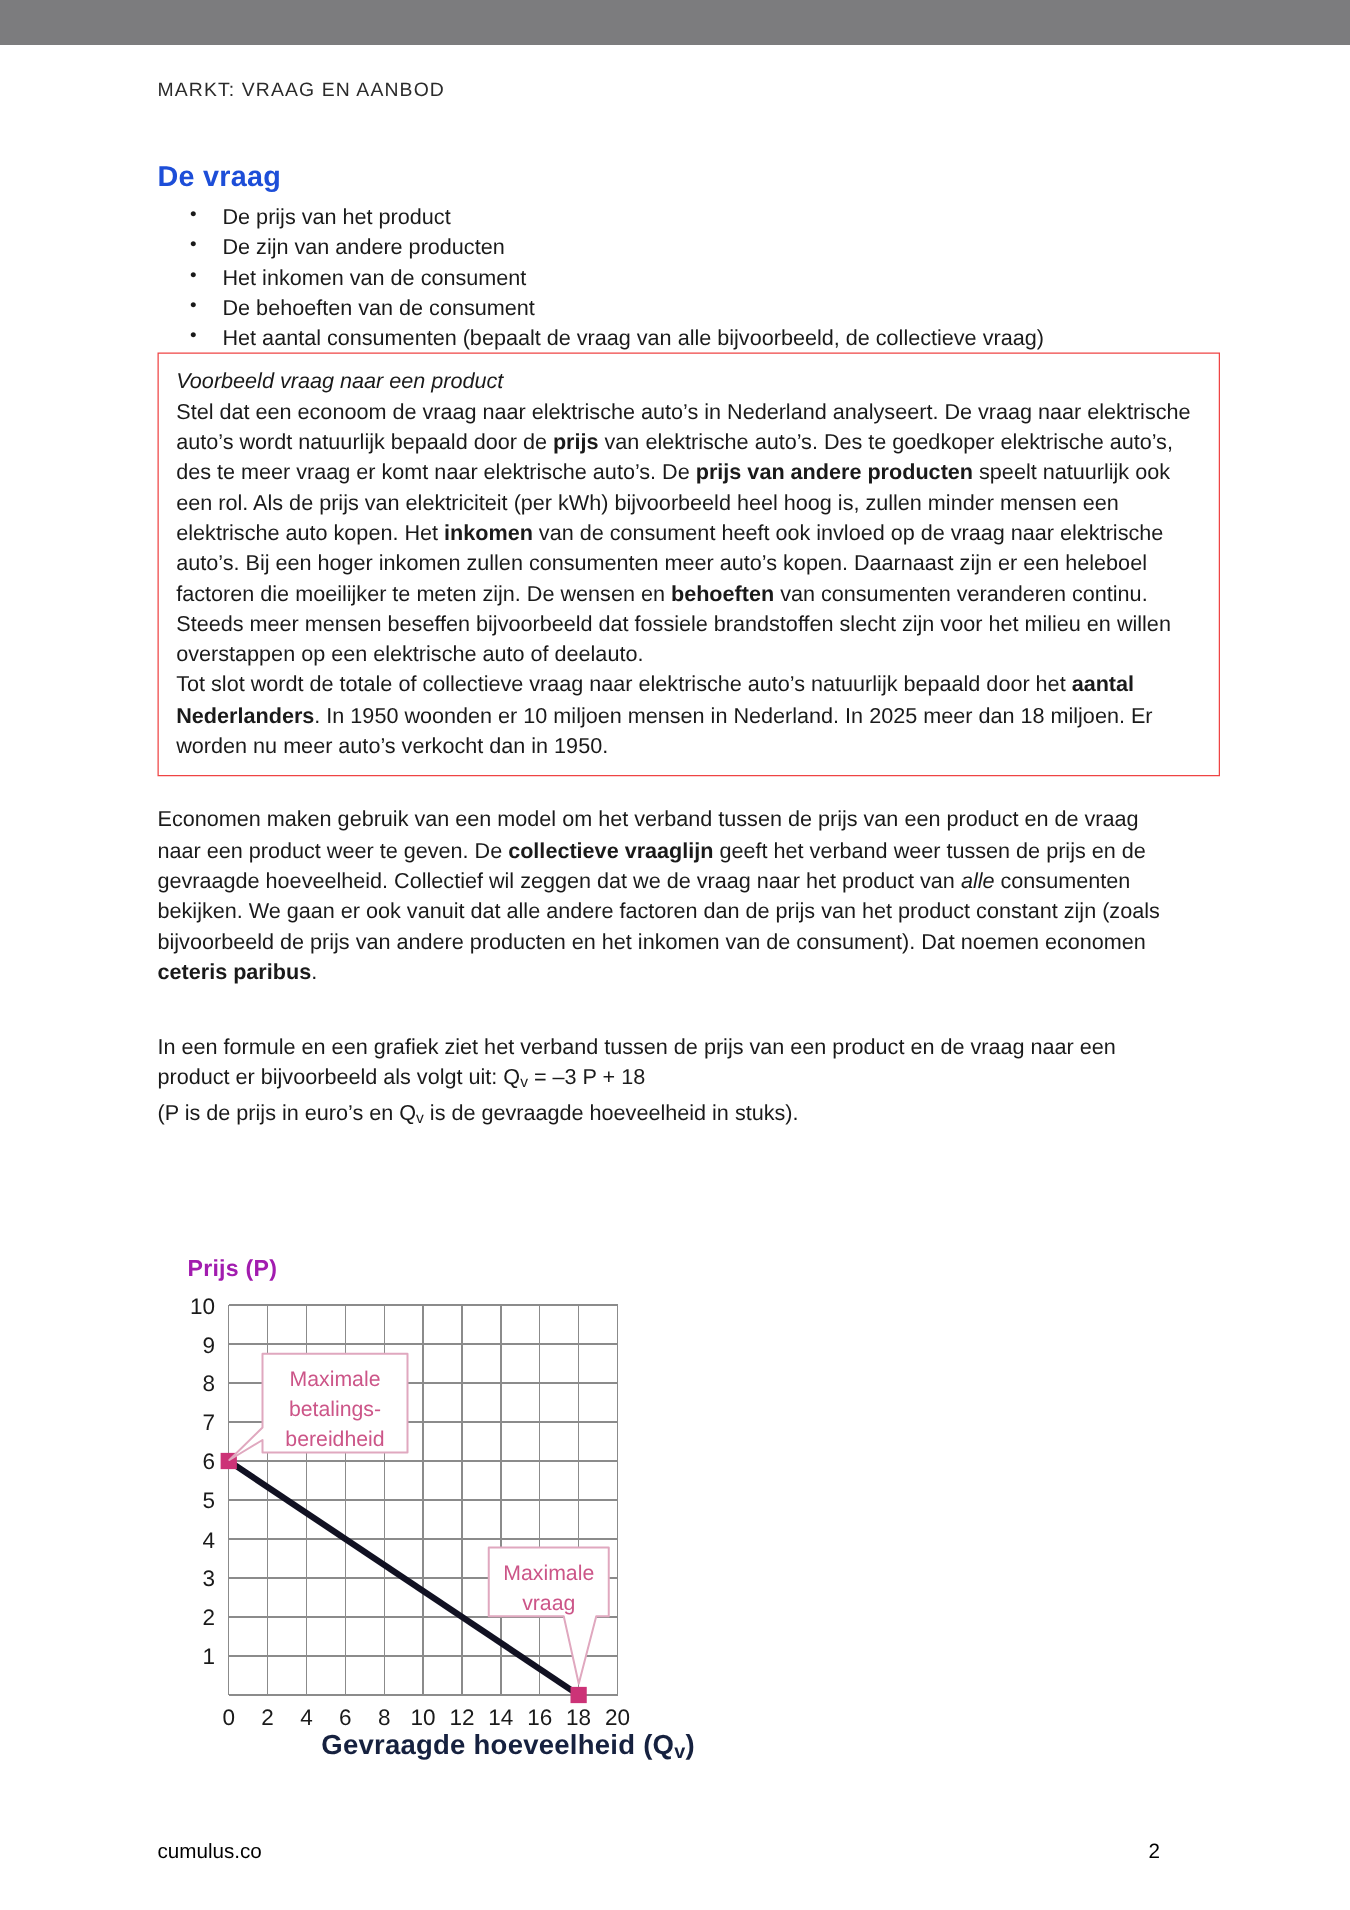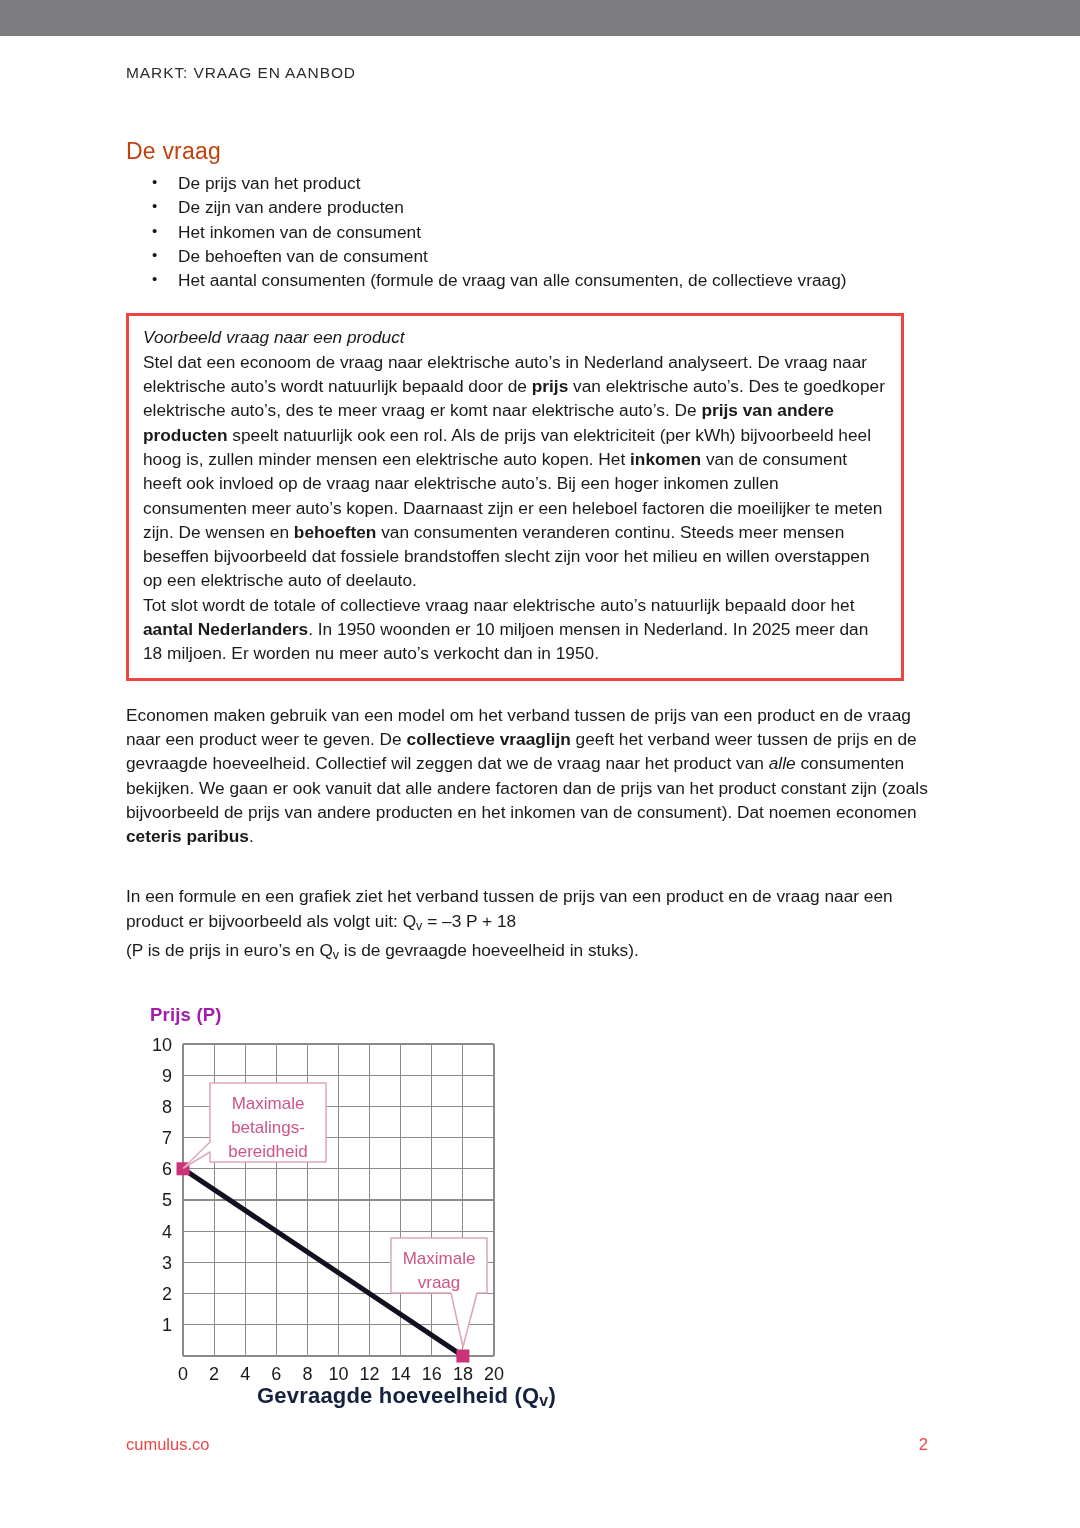--- a/index.html
+++ b/index.html
@@ -39,23 +39,23 @@
     text-align: right;
   }
   .content {
     position: absolute;
     top: 86px;
     left: 126px;
     width: 802px;
   }
   h1.section-title {
     font-size: 23px;
-    font-weight: normal;
-    margin: 16px 0 6px 0;
-    color: #c2410c;
+    font-weight: bold;
+    margin: 6px 0 6px 0;
+    color: #1d4ed8;
     letter-spacing: 0.2px;
   }
   p.body-text {
     font-size: 17.3px;
     line-height: 24.3px;
     margin: 0;
     color: #1a1a1a;
   }
   ul.factor-list {
     margin: 2px 0 0 0;
@@ -69,25 +69,24 @@
     padding-left: 26px;
     color: #1a1a1a;
   }
   ul.factor-list li .bullet {
     position: absolute;
     left: 0;
     top: -1px;
     font-size: 15px;
   }
   .example-box {
-    margin-top: 21px;
-    border: 3px solid #ef4444;
+    border: 1px solid #ef4444;
     padding: 9px 14px 12px 14px;
     box-sizing: border-box;
-    width: 778px;
+    width: 850px;
   }
   .example-box .ex-title {
     font-style: italic;
     font-size: 17.3px;
     line-height: 24.3px;
     margin: 0;
   }
   .example-box .ex-body {
     font-size: 17.3px;
     line-height: 24.3px;
@@ -129,25 +128,25 @@
     color: #16213f;
     letter-spacing: 0.2px;
   }
   .plot-svg {
     position: absolute;
     left: 0;
     top: 0;
   }
   .cum-footer {
     position: absolute;
-    top: 1399px;
+    top: 1436px;
     left: 126px;
     width: 802px;
     font-size: 16.5px;
-    color: #ef4444;
+    color: #000000;
   }
   .cum-footer .site { float: left; }
   .cum-footer .pageno { float: right; }
 </style>
 </head>
 <body>
 
 <div class="topbar"></div>
 
 <div class="page">
@@ -157,21 +156,21 @@
   <div class="content">
 
     <h1 class="section-title">De vraag</h1>
 
 
     <ul class="factor-list">
       <li><span class="bullet">•</span><span>De prijs van het product</span></li>
       <li><span class="bullet">•</span><span>De zijn van andere producten</span></li>
       <li><span class="bullet">•</span><span>Het inkomen van de consument</span></li>
       <li><span class="bullet">•</span><span>De behoeften van de consument</span></li>
-      <li><span class="bullet">•</span><span>Het aantal consumenten (formule de vraag van alle consumenten, de collectieve vraag)</span></li>
+      <li><span class="bullet">•</span><span>Het aantal consumenten (bepaalt de vraag van alle bijvoorbeeld, de collectieve vraag)</span></li>
     </ul>
 
     <div class="example-box">
       <p class="ex-title">Voorbeeld vraag naar een product</p>
       <p class="ex-body"><span>Stel dat een econoom de vraag naar elektrische auto’s in Nederland analyseert. De vraag naar elektrische auto’s wordt natuurlijk bepaald door de </span><b>prijs</b><span> van elektrische auto’s. Des te goedkoper elektrische auto’s, des te meer vraag er komt naar elektrische auto’s. De </span><b>prijs van andere producten</b><span> speelt natuurlijk ook een rol. Als de prijs van elektriciteit (per kWh) bijvoorbeeld heel hoog is, zullen minder mensen een elektrische auto kopen. Het </span><b>inkomen</b><span> van de consument heeft ook invloed op de vraag naar elektrische auto’s. Bij een hoger inkomen zullen consumenten meer auto’s kopen. Daarnaast zijn er een heleboel factoren die moeilijker te meten zijn. De wensen en </span><b>behoeften</b><span> van consumenten veranderen continu. Steeds meer mensen beseffen bijvoorbeeld dat fossiele brandstoffen slecht zijn voor het milieu en willen overstappen op een elektrische auto of deelauto.</span></p>
       <p class="ex-body"><span>Tot slot wordt de totale of collectieve vraag naar elektrische auto’s natuurlijk bepaald door het </span><b>aantal Nederlanders</b><span>. In 1950 woonden er 10 miljoen mensen in Nederland. In 2025 meer dan 18 miljoen. Er worden nu meer auto’s verkocht dan in 1950.</span></p>
     </div>
 
     <div class="para-block">
       <p class="body-text"><span>Economen maken gebruik van een model om het verband tussen de prijs van een product en de vraag naar een product weer te geven. De </span><b>collectieve vraaglijn</b><span> geeft het verband weer tussen de prijs en de gevraagde hoeveelheid. Collectief wil zeggen dat we de vraag naar het product van </span><i>alle</i><span> consumenten bekijken. We gaan er ook vanuit dat alle andere factoren dan de prijs van het product constant zijn (zoals bijvoorbeeld de prijs van andere producten en het inkomen van de consument). Dat noemen economen </span><b>ceteris paribus</b><span>.</span></p>

